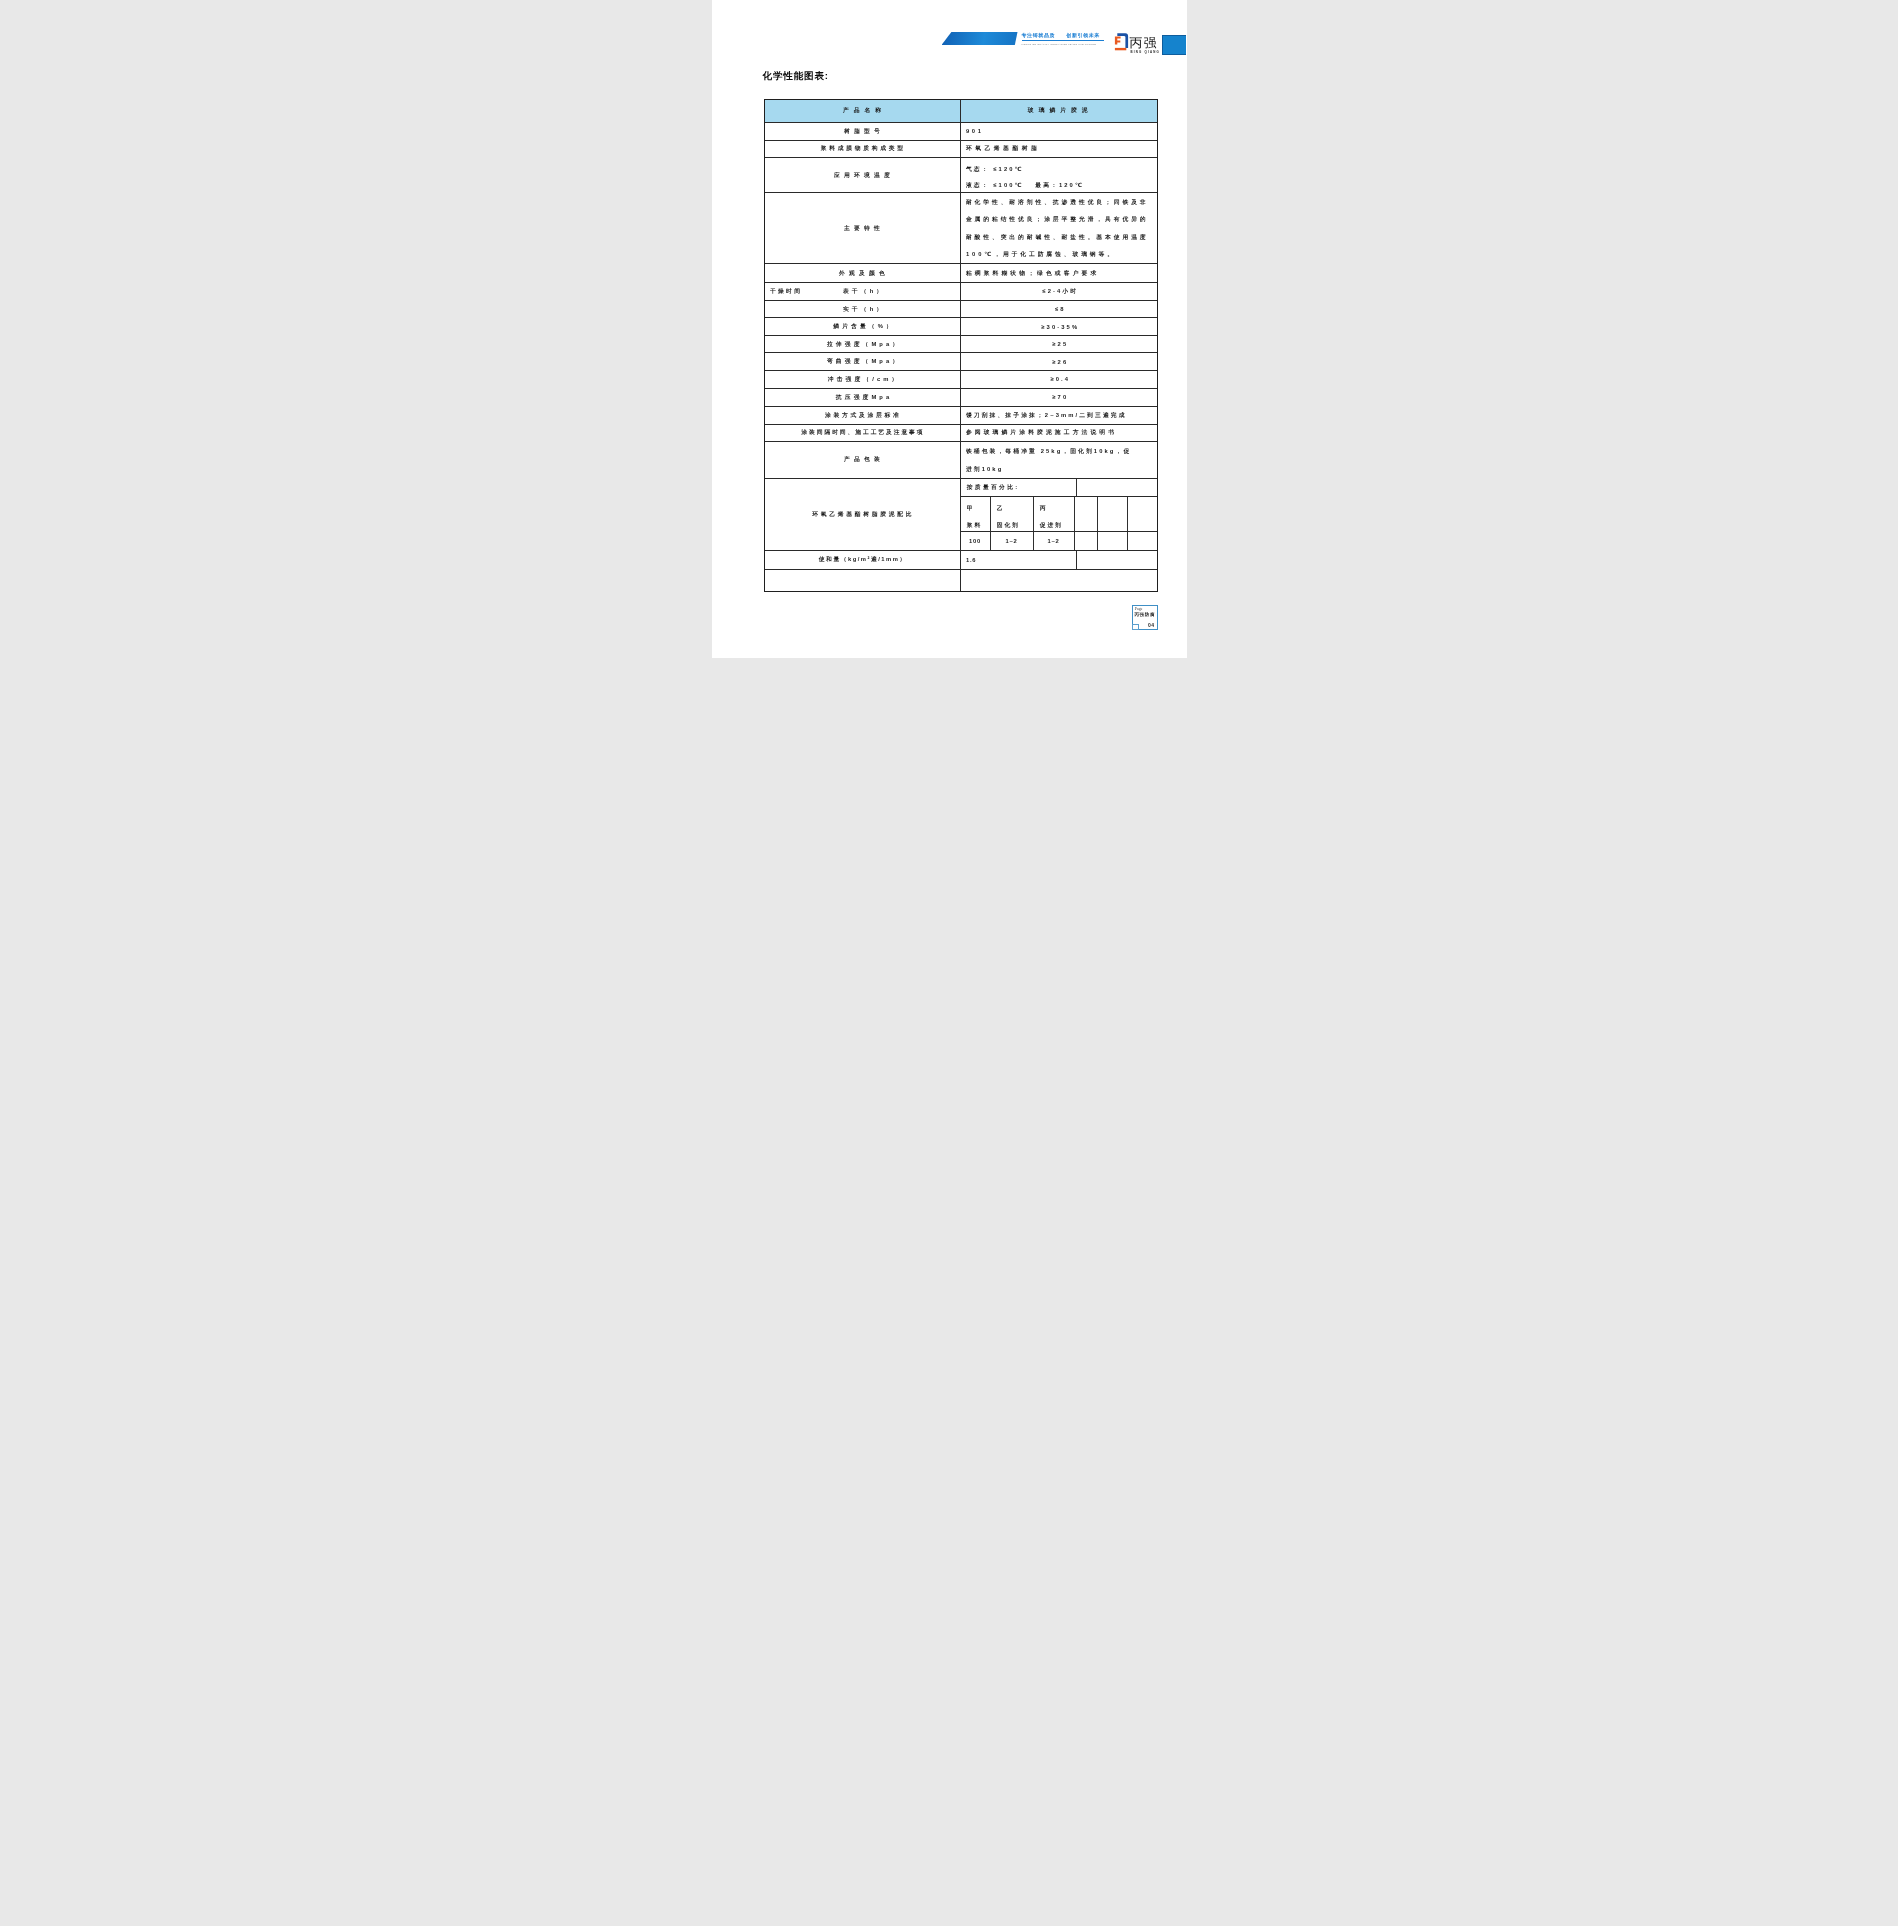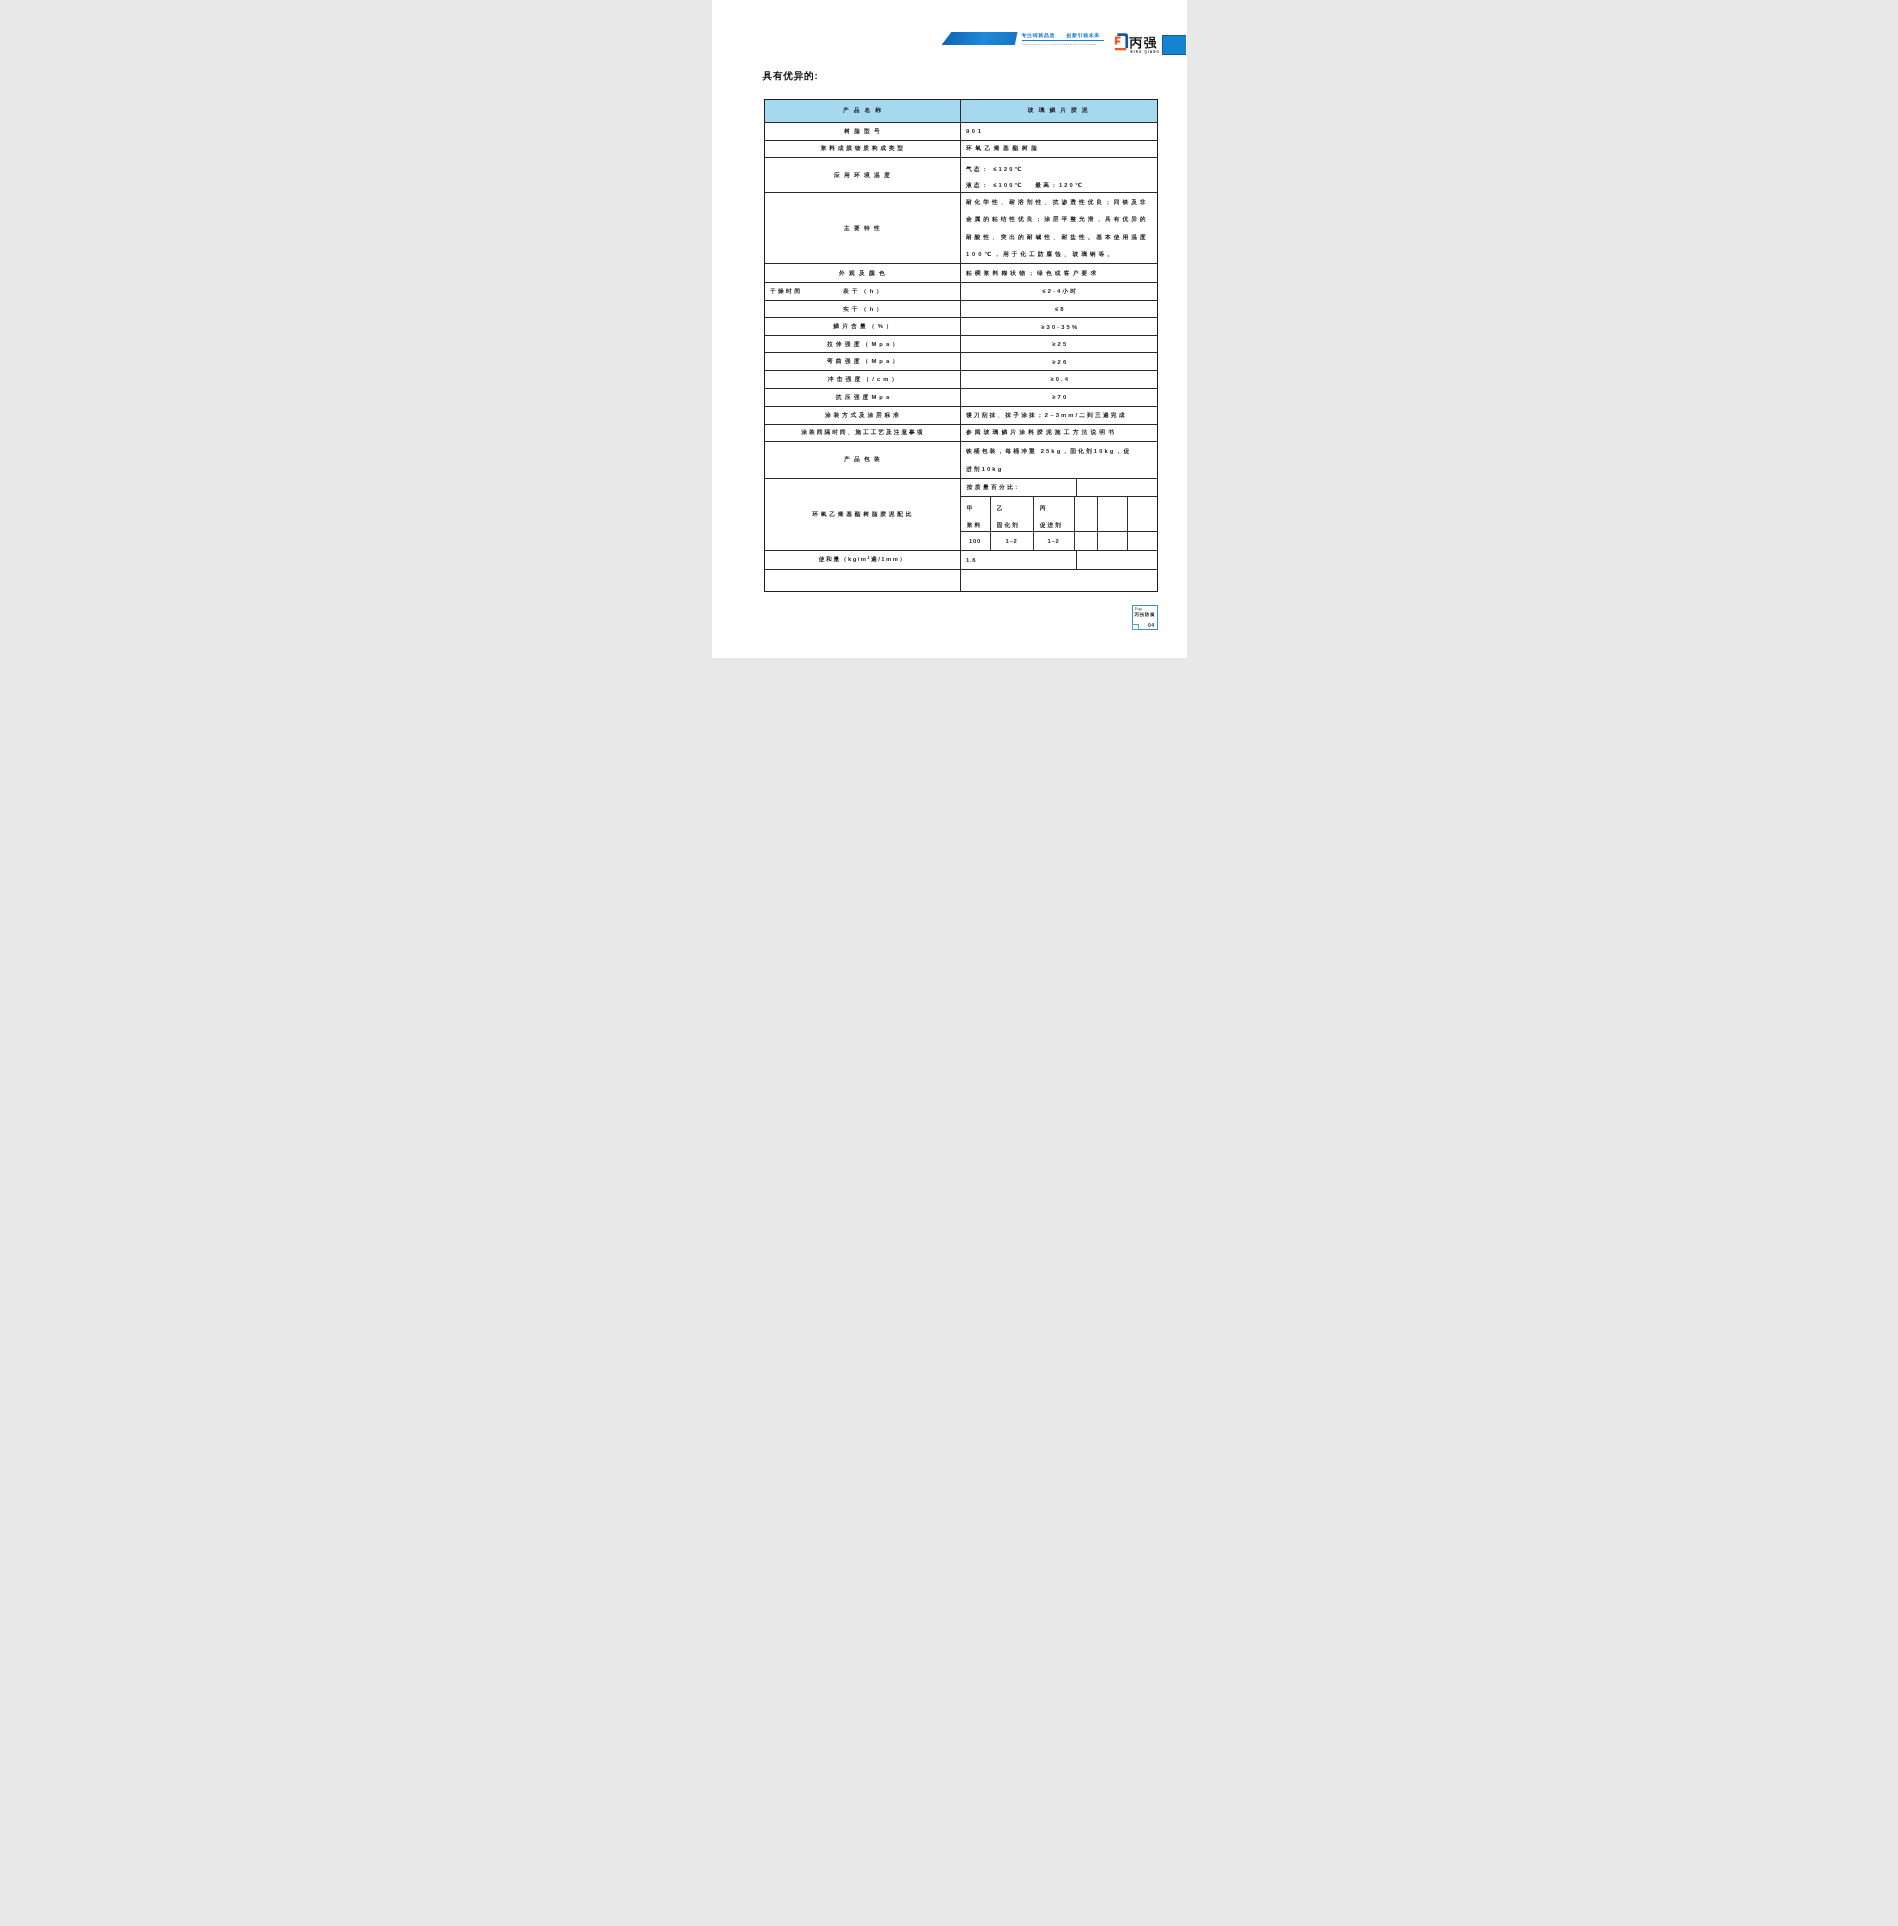--- a/index.html
+++ b/index.html
@@ -9,21 +9,21 @@
 
   
   .trapezoid{position:absolute;left:230px;top:32px;width:76px;height:13px;
              background:linear-gradient(100deg,#1060b4 0%,#1e8ad8 55%,#1573c4 100%);
              clip-path:polygon(13% 0,100% 0,96.5% 100%,0% 100%);}
   .slogan{position:absolute;left:310px;top:32px;font-size:5px;font-weight:700;
           color:#1a7ed3;letter-spacing:0.6px;white-space:nowrap;}
   .slogan-underline{position:absolute;left:310px;top:40px;width:82px;height:1.2px;background:#1a7ed3;}
   .tagline{position:absolute;left:310px;top:43px;font-size:2.5px;color:#7d838a;letter-spacing:0.2px;white-space:nowrap;}
   .logo-icon{position:absolute;left:402px;top:32px;width:15px;height:21.6px;}
-  .brand-cn{position:absolute;left:418px;top:35px;font-size:12.7px;font-weight:700;
+  .brand-cn{position:absolute;left:418px;top:35px;font-size:12.7px;font-weight:400;
             letter-spacing:1.5px;color:#0c0c0c;white-space:nowrap;}
   .brand-en{position:absolute;left:419px;top:50px;font-size:2.9px;font-weight:700;
             letter-spacing:1.2px;color:#1c1c1c;white-space:nowrap;}
   .accent-bar{position:absolute;left:450px;top:35px;width:24px;height:20.4px;
               background:#1583cd;border:0.8px solid #0e5d9d;border-right:none;}
 
   
   .title{position:absolute;left:51px;top:70px;font-size:9.6px;font-weight:800;
          letter-spacing:0.8px;color:#0d0d0d;}
 
@@ -99,21 +99,21 @@
   <div class="tagline">FOCUS ON QUALITY  INNOVATION LEADS THE FUTURE</div>
   <svg class="logo-icon" viewBox="0 0 100 140">
     <path d="M22 6 H76 Q94 6 94 26 V104 H76 V32 Q76 24 66 24 H22 Z" fill="#1b52a5"></path>
     <path d="M6 28 h38 v14 h-22 v12 h20 v14 h-20 v14 h-16 z" fill="#e95a20"></path>
     <rect x="6" y="104" width="76" height="16" fill="#e95a20"></rect>
   </svg>
   <div class="brand-cn">丙强</div>
   <div class="brand-en">BING QIANG</div>
   <div class="accent-bar"></div>
 
-  <div class="title">具有优异的:</div>
+  <div class="title">化学性能图表:</div>
 
   <div class="tbl">
 
     <div class="r first hdr" style="height:21.6px">
       <div class="lc" style="letter-spacing:5px;padding-left:5px">产品名称</div>
       <div class="vc center" style="letter-spacing:5px">玻璃鳞片胶泥</div>
     </div>
 
     <div class="r" style="height:18px">
       <div class="lc">树脂型号</div>

